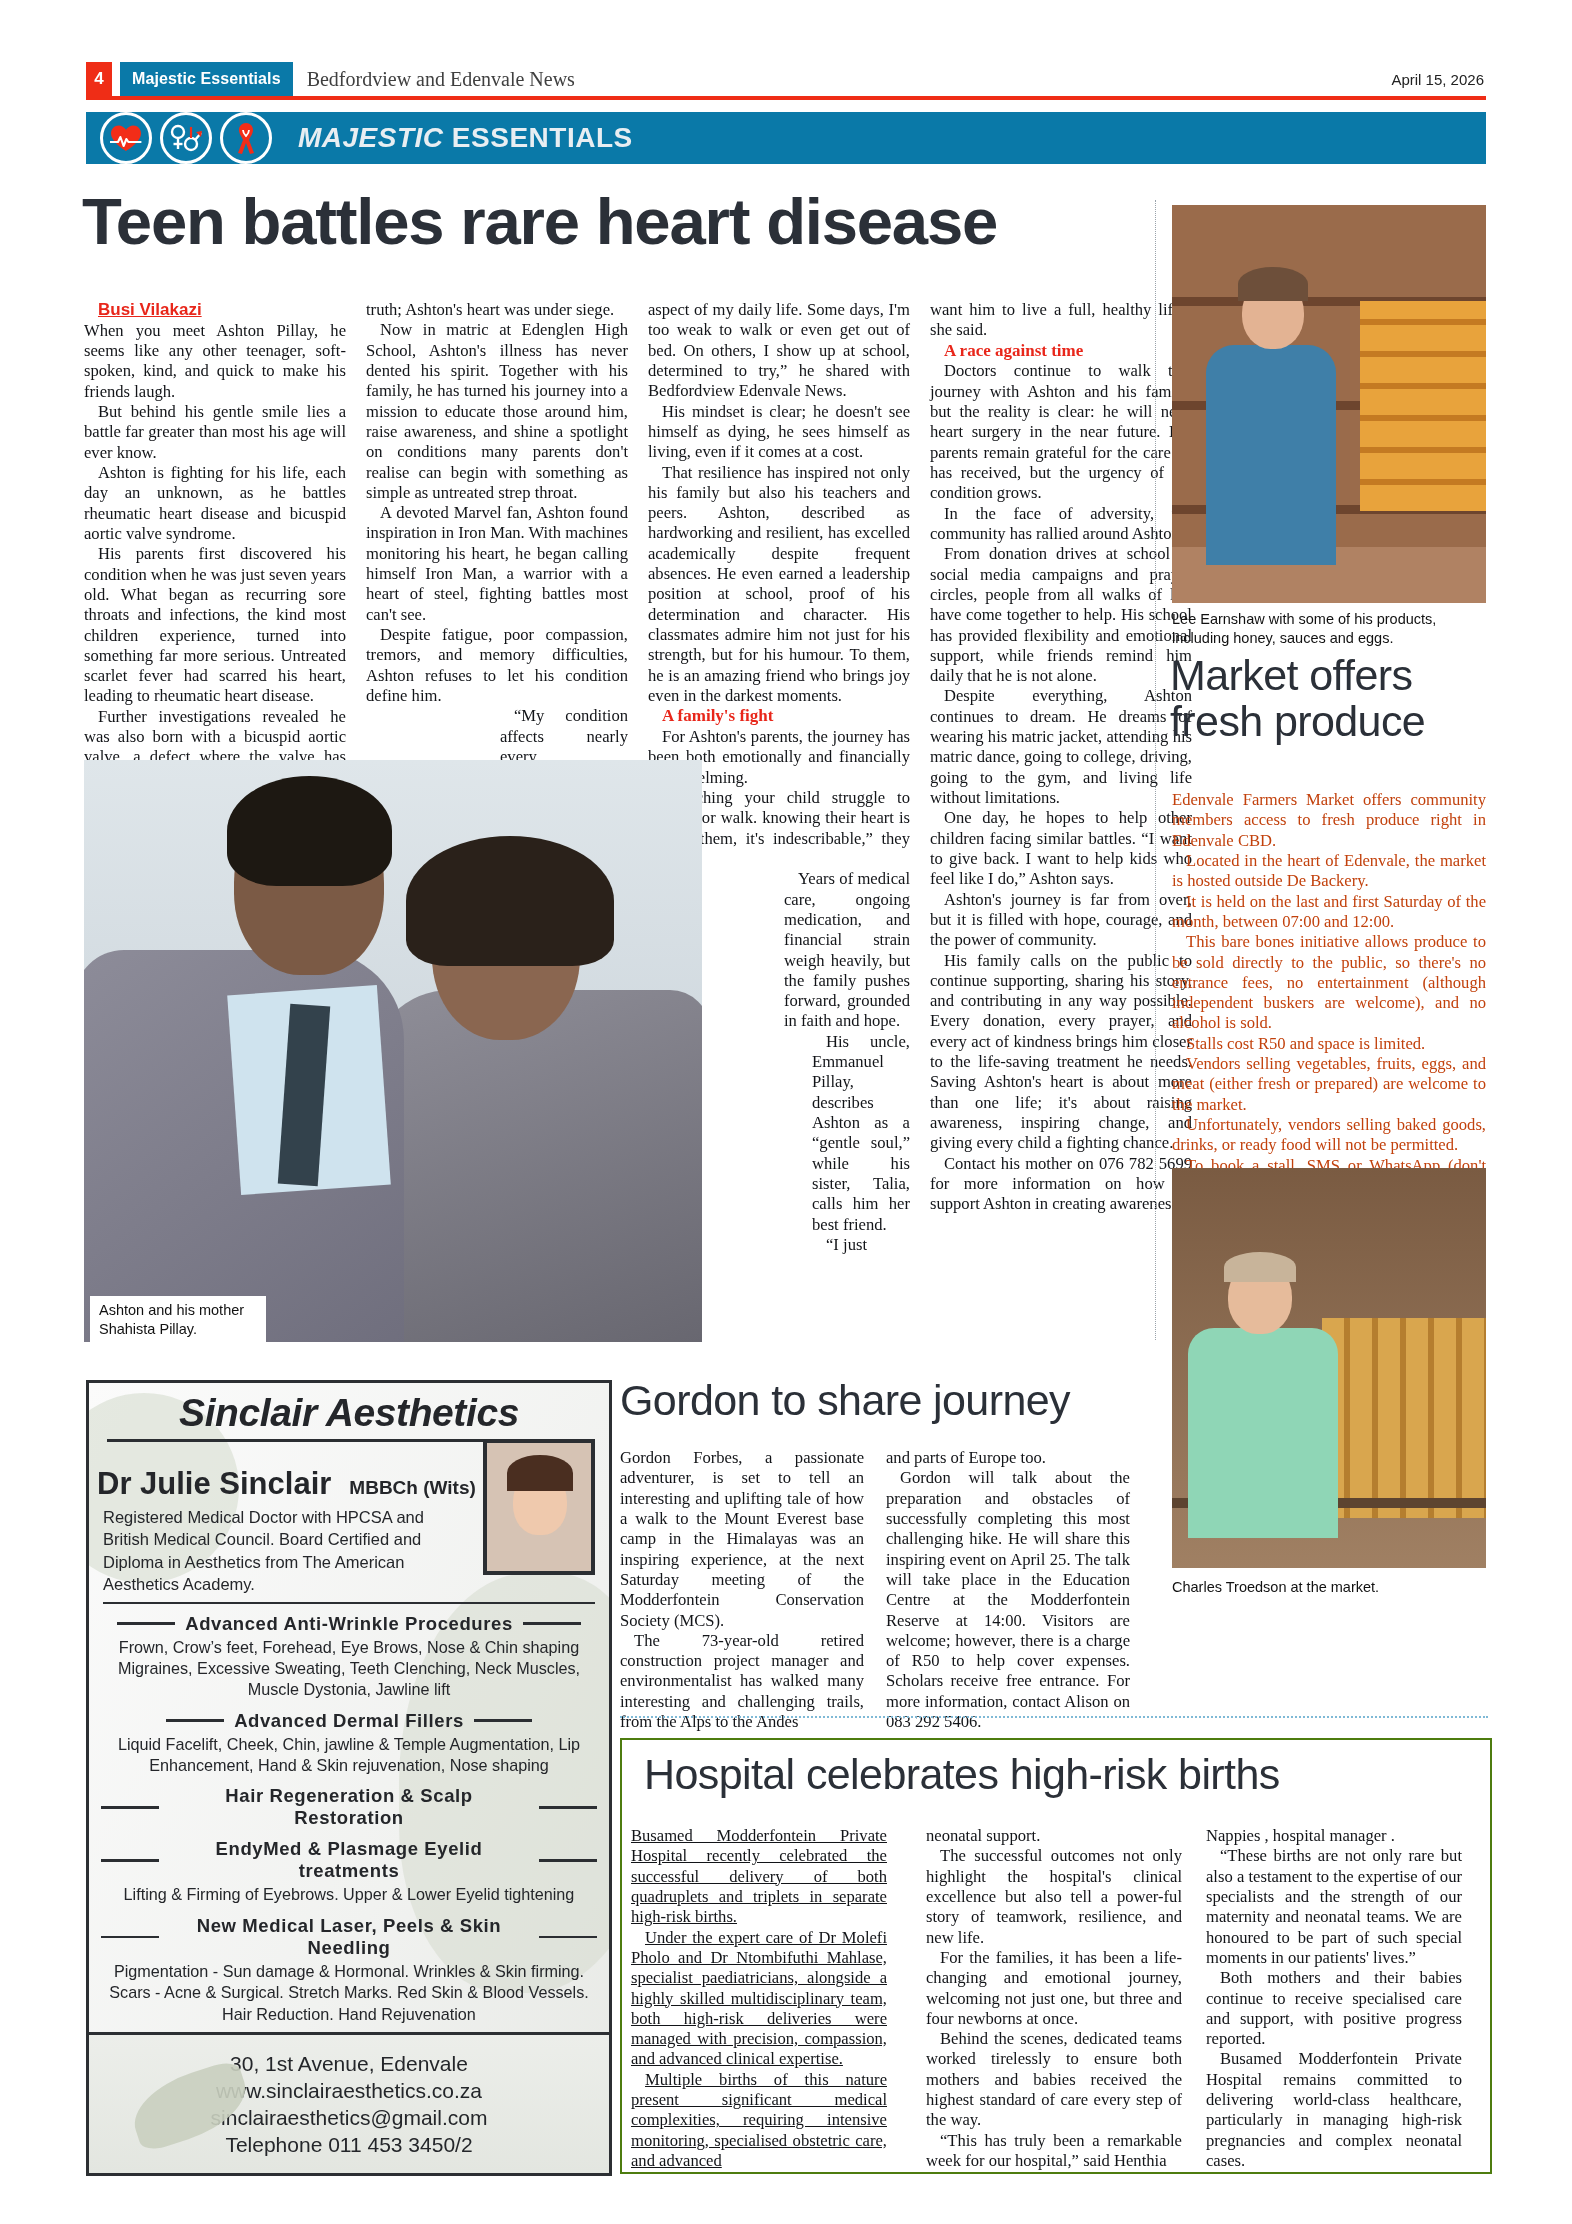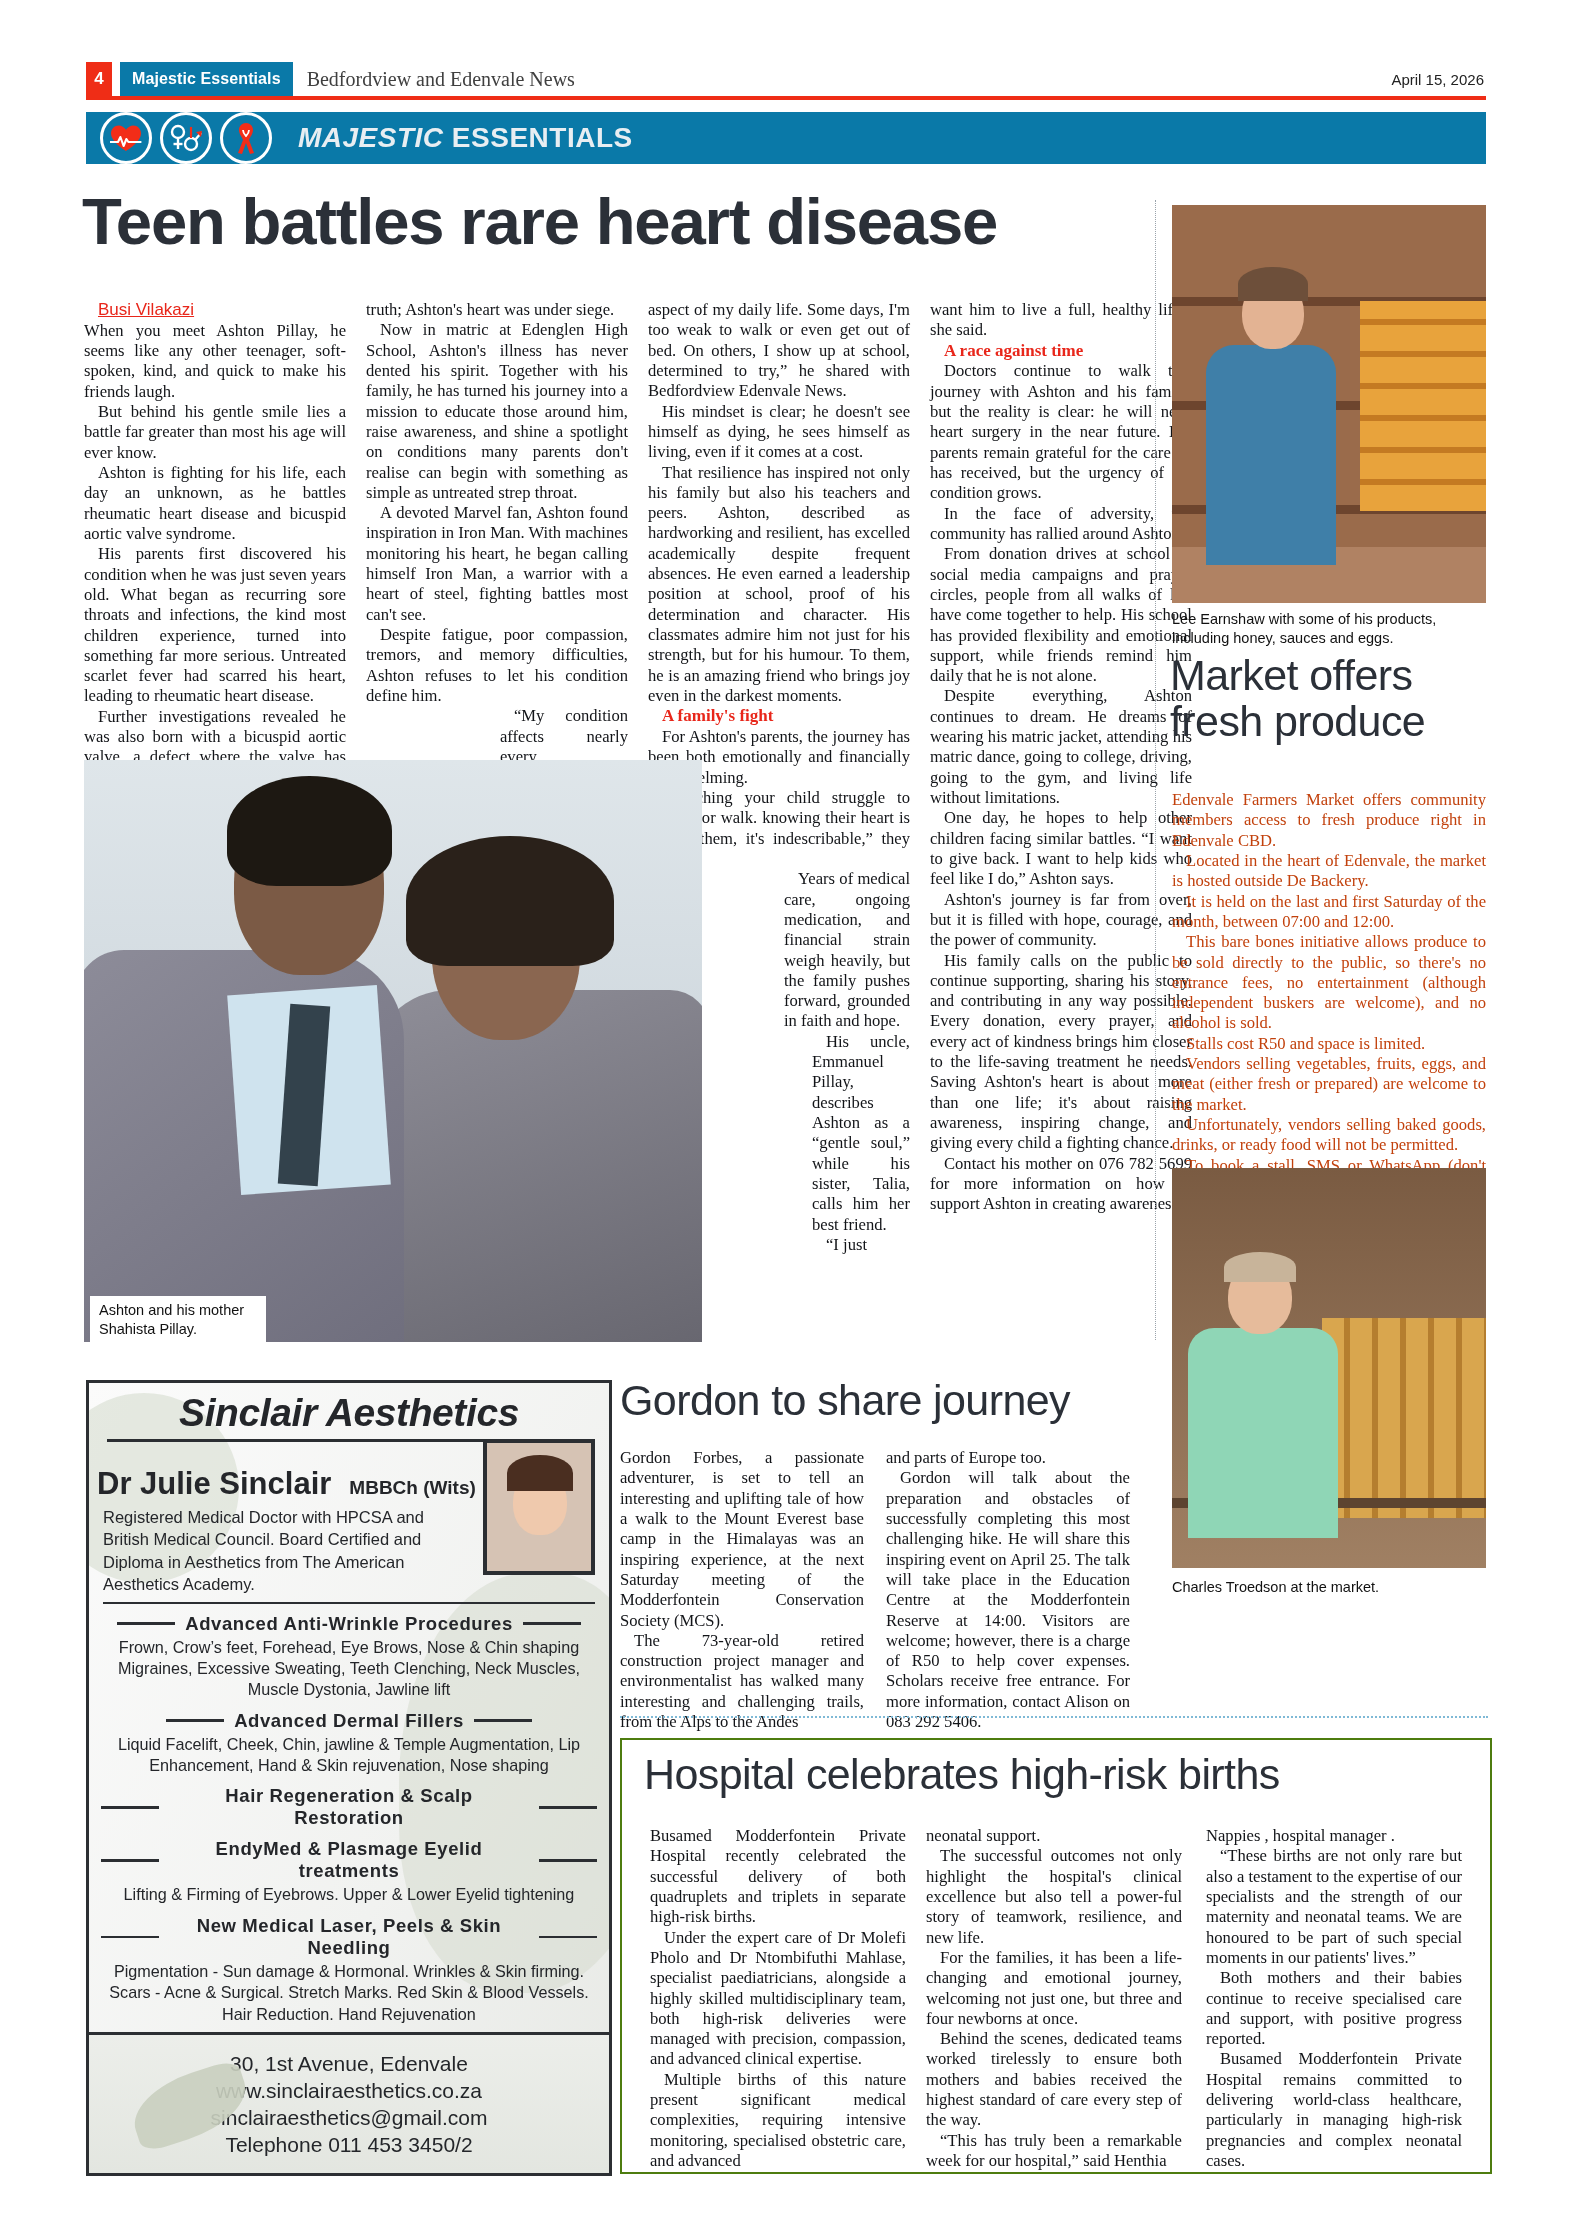--- a/index.html
+++ b/index.html
@@ -78,21 +78,21 @@
   .col{
     position:absolute;top:0;width:262px;
     font-size:16.6px;line-height:1.225;text-align:justify;
     color:#121418;
     -webkit-hyphens:auto;hyphens:auto;
   }
   .col p{margin:0;text-indent:14px;}
   .col p.first{text-indent:0;}
   .byline{
     color:#e8261a;font-family:"Liberation Sans",sans-serif;
-    font-weight:400;font-size:17px;text-decoration:underline;
+    font-weight:700;font-size:17px;text-decoration:underline;
     margin:0 0 1px 0;text-indent:0;
   }
   .subhead{
     color:#e8261a;font-family:"Liberation Serif",serif;
     font-weight:700;font-size:17px;margin:0;text-indent:14px;
   }
   #c1{left:0;}   #c2{left:282px;}  #c3{left:564px;}  #c4{left:846px;}
 
   
   .teen-photo{
@@ -301,21 +301,21 @@
     position:absolute;left:22px;top:10px;width:830px;
     font-family:"Liberation Sans",sans-serif;font-weight:400;font-size:43px;
     color:#2b3038;letter-spacing:-.6px;
   }
   .hosp-col{
     position:absolute;top:86px;width:256px;
     font-size:16.6px;line-height:1.225;text-align:justify;color:#121418;
   }
   .hosp-col p{margin:0;text-indent:14px;}
   .hosp-col p.first{text-indent:0;}
-  #h1{left:28px;} #h2{left:304px;} #h3{left:584px;}
+  #h1{left:9px;text-decoration:underline;} #h2{left:304px;} #h3{left:584px;}
 
   svg{display:block;}
 </style>
 </head>
 <body>
 
 <div class="page">
 
   <div class="folio">
     <div class="folio-num">4</div>

